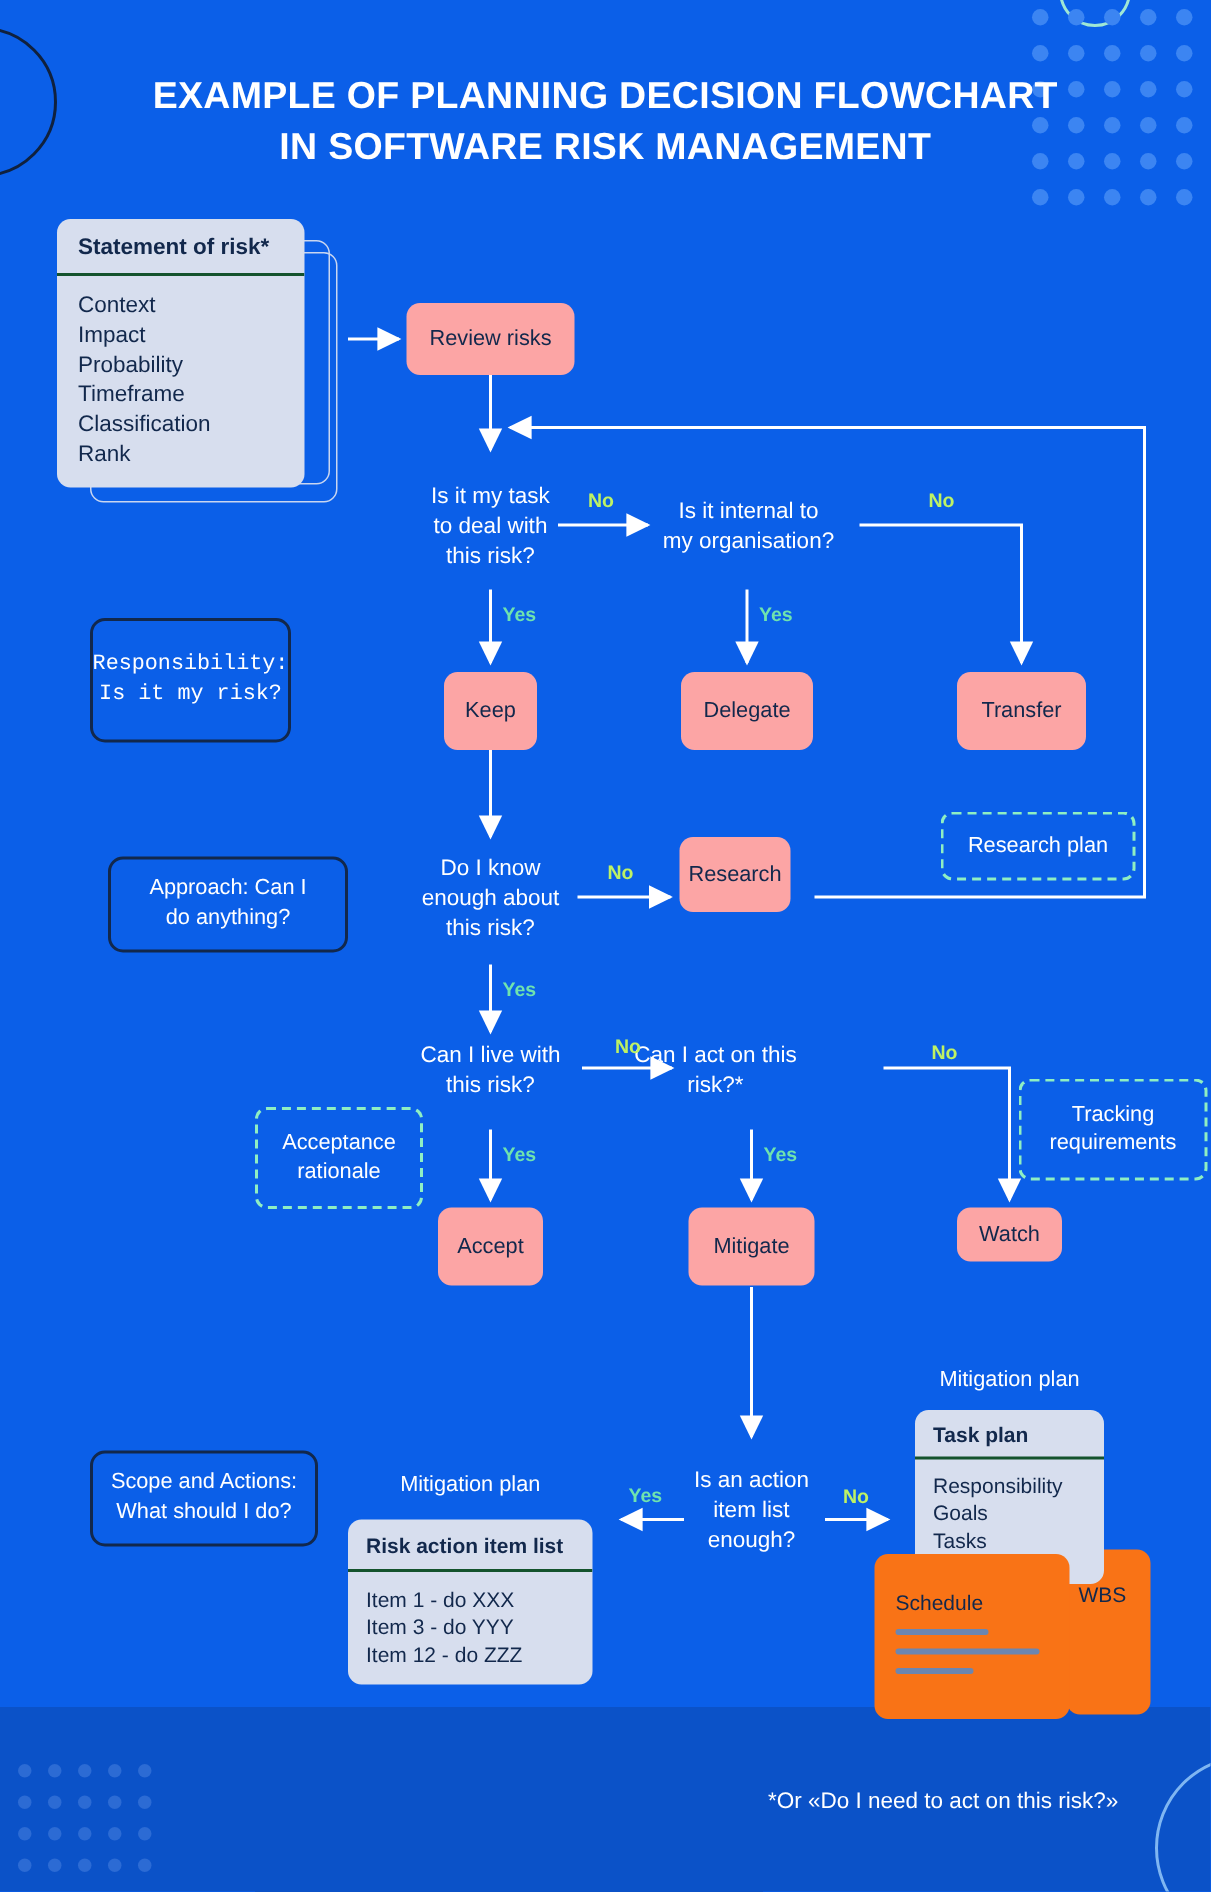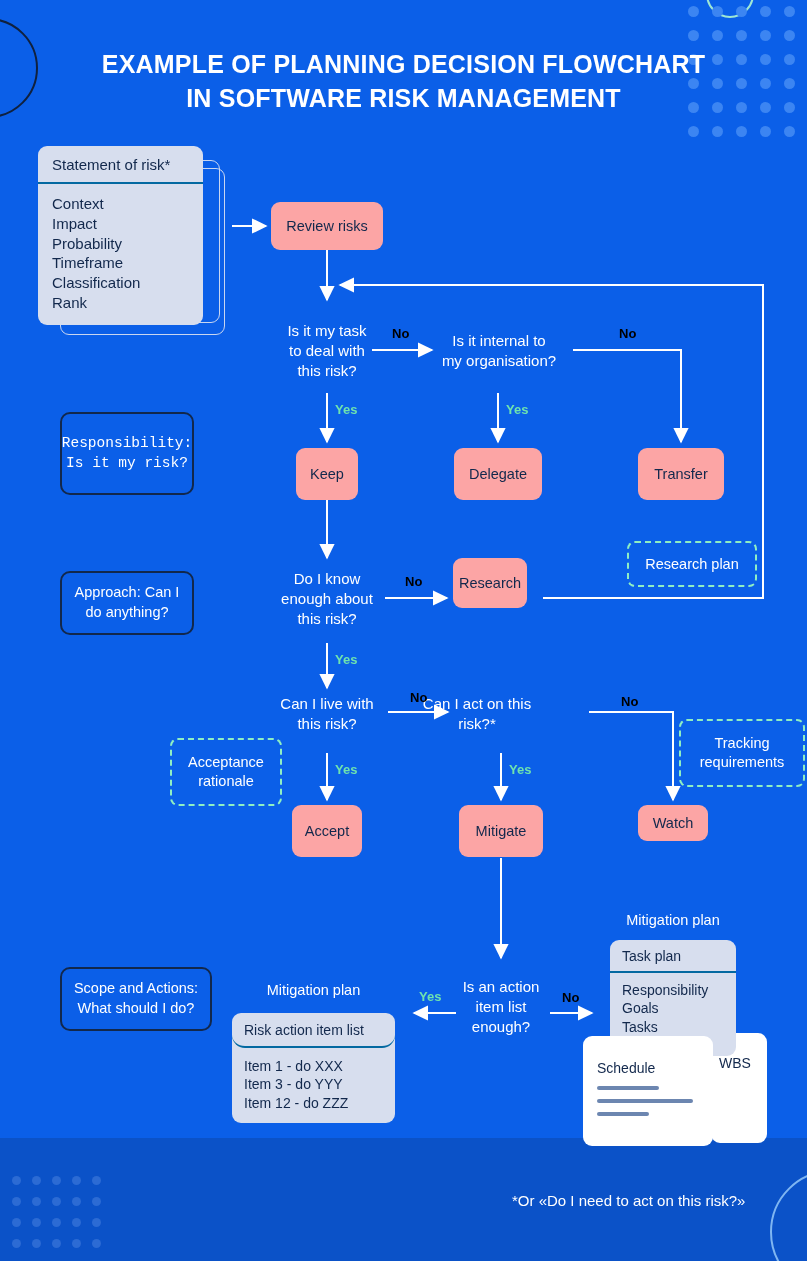--- a/index.html
+++ b/index.html
@@ -72,36 +72,37 @@
     color:#FFFFFF;font-size:14.5px;line-height:1.3;text-align:center;
     display:flex;align-items:center;justify-content:center;
   }
 
   .card{
     background:#D7DEEE;border-radius:9px;overflow:hidden;
     color:#12284C;
   }
   .card-head{
     font-size:15px;padding:10px 14px 9px 14px;
-    border-bottom:2px solid #0369a1;
+    border-bottom:2px solid #14532d;
+    font-weight:bold;
   }
   .card-body{
     font-size:15px;padding:10px 14px 12px 14px;line-height:1.32;
   }
   .ghost-card{
     border:1.5px solid #C9D6F0;border-radius:9px;background:transparent;
   }
-  .plain-card{background:#ffffff;border-radius:9px;}
+  .plain-card{background:#f97316;border-radius:9px;}
 
   .caption{
     position:absolute;color:#FFFFFF;font-size:14.5px;text-align:center;
   }
 
   
-  .lbl-no{position:absolute;color:#000000;font-size:13px;font-weight:bold;}
+  .lbl-no{position:absolute;color:#bef264;font-size:13px;font-weight:bold;}
   .lbl-yes{position:absolute;color:#6FE3AE;font-size:13px;font-weight:bold;}
 
   
   .bar{background:#6C86B0;border-radius:2px;height:4px;margin-bottom:9px;}
 
   svg.lines{position:absolute;left:0;top:0;width:807px;height:1261px;overflow:visible;}
 
   .footnote{
     position:absolute;color:#FFFFFF;font-size:15px;
   }
@@ -313,21 +314,21 @@
   <div class="lbl-yes" style="left:509px;top:762px;">Yes</div>
   <div class="lbl-yes" style="left:419px;top:989px;">Yes</div>
 
   <div class="node outline-box" style="left:60px;top:412px;width:134px;height:83px;font-family:Liberation Mono, monospace;">
     <div>
       <div>Responsibility:</div>
       <div>Is it my risk?</div>
     </div>
   </div>
 
-  <div class="node outline-box" style="left:60px;top:571px;width:134px;height:64px;align-items:center;">
+  <div class="node outline-box" style="left:72px;top:571px;width:160px;height:64px;align-items:center;">
     <div>
       <div>Approach: Can I</div>
       <div>do anything?</div>
     </div>
   </div>
 
   <div class="node outline-box" style="left:60px;top:967px;width:152px;height:64px;">
     <div>
       <div>Scope and Actions:</div>
       <div>What should I do?</div>
@@ -346,21 +347,21 @@
   <div class="node dashed-box" style="left:679px;top:719px;width:126px;height:68px;">
     <div>
       <div>Tracking</div>
       <div>requirements</div>
     </div>
   </div>
 
   <div class="caption" style="left:232px;top:982px;width:163px;">Mitigation plan</div>
 
   <div class="node card" style="left:232px;top:1013px;width:163px;">
-    <div class="card-head" style="font-size:14px;padding:9px 28px 8px 12px;border-radius:13px;">Risk action item list</div>
+    <div class="card-head" style="font-size:14px;padding:9px 12px 8px 12px;">Risk action item list</div>
     <div class="card-body" style="font-size:14px;padding:9px 12px 11px 12px;">
       <div>Item 1 - do XXX</div>
       <div>Item 3 - do YYY</div>
       <div>Item 12 - do ZZZ</div>
     </div>
   </div>
 
   <div class="caption" style="left:592px;top:912px;width:162px;">Mitigation plan</div>
 
   <div class="node plain-card" style="left:711px;top:1033px;width:56px;height:110px;z-index:1;">

